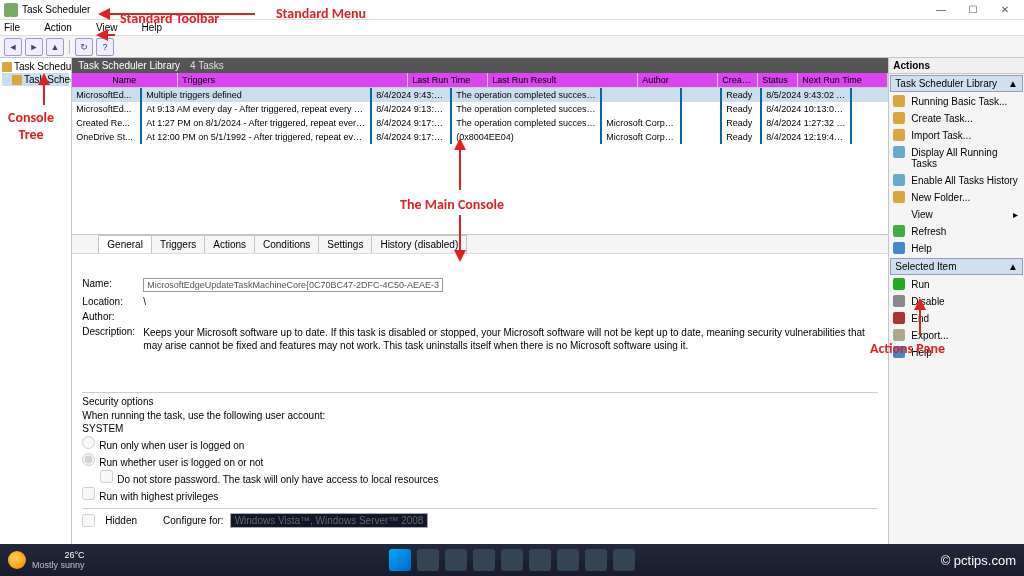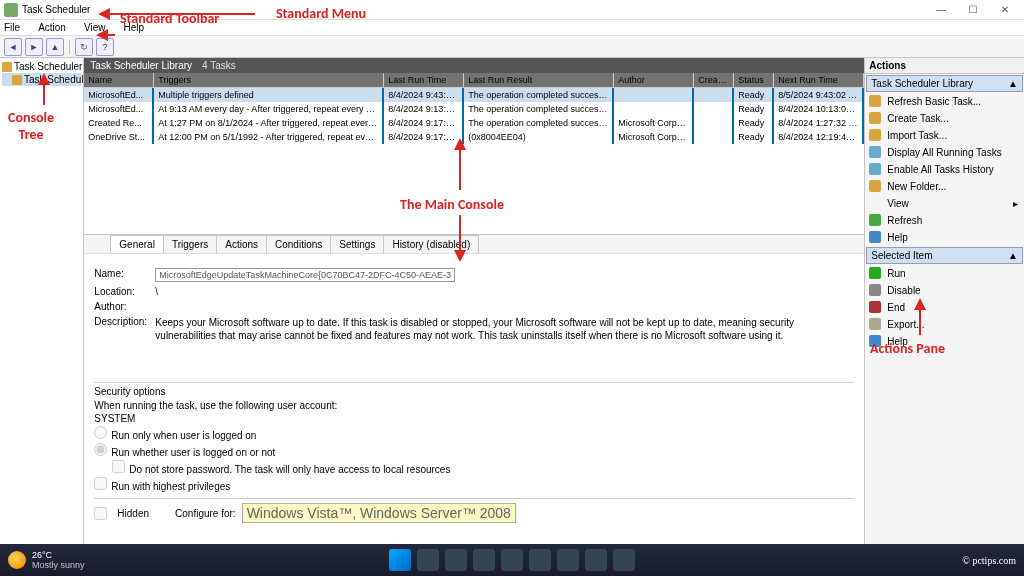--- a/index.html
+++ b/index.html
@@ -2,73 +2,73 @@
 <html><head>
 <meta charset="utf-8">
 <style>
 * { box-sizing: border-box; margin: 0; padding: 0; }
 body { font-family: "Segoe UI", Tahoma, sans-serif; font-size: 10px; background: #fff; color: #000; width: 1024px; height: 576px; overflow: hidden; position: relative; }
 .titlebar { height: 20px; background: #fff; display: flex; align-items: center; padding: 0 4px; border-bottom: 1px solid #ddd; }
 .titlebar .icon { width: 14px; height: 14px; margin-right: 4px; background: #7a6; border-radius: 2px; }
 .titlebar .title { flex: 1; font-size: 10px; }
 .winbtns { display: flex; gap: 2px; }
 .winbtn { width: 30px; height: 16px; display: flex; align-items: center; justify-content: center; color: #555; font-size: 10px; }
-.menubar { height: 16px; display: flex; align-items: center; padding: 0 4px; gap: 18px; border-bottom: 1px solid #ddd; font-size: 10px; }
+.menubar { height: 16px; display: flex; align-items: center; padding: 0 4px; gap: 24px; border-bottom: 1px solid #ddd; font-size: 10px; }
 .menubar span { cursor: default; }
 .toolbar { height: 22px; display: flex; align-items: center; padding: 0 4px; gap: 3px; border-bottom: 1px solid #c5c5c5; background: #f5f5f5; }
 .tbtn { width: 18px; height: 18px; background: #eef; border: 1px solid #99c; border-radius: 2px; display: flex; align-items: center; justify-content: center; font-size: 9px; color: #446; }
 .layout { display: flex; height: 486px; }
 .tree { width: 100px; border-right: 1px solid #c5c5c5; padding: 2px; font-size: 10px; overflow: hidden; }
 .tree-item { display: flex; align-items: center; gap: 2px; padding: 1px 0; white-space: nowrap; }
 .tree-item.sel { background: #cde; }
 .tree-item .fold { width: 10px; height: 10px; background: #d8a63c; border-radius: 1px; flex-shrink: 0; }
 .tree-item.ind { padding-left: 10px; }
 .main { flex: 1; display: flex; flex-direction: column; border-right: 1px solid #c5c5c5; }
 .mainhdr { background: #555; color: #fff; padding: 2px 6px; font-size: 10px; display: flex; gap: 10px; }
 .grid { flex: 0 0 auto; background: #fff; }
 .ghdr, .grow { display: grid; grid-template-columns: 70px 230px 80px 150px 80px 40px 40px 90px; font-size: 9px; }
-.ghdr { background: #737373; border-bottom: 1px solid #ccc; }
+.ghdr { background: #d946ef; border-bottom: 1px solid #ccc; padding-left: 36px; }
 .ghdr > div, .grow > div { padding: 2px 4px; border-right: 2px solid #0369a1; white-space: nowrap; overflow: hidden; text-overflow: ellipsis; }
 .ghdr > div { border-right: 1px solid #ccc; font-weight: normal; }
 .grow.sel { background: #cde; }
 .gridspace { height: 90px; }
 .tabs { display: flex; gap: 0; background: #f5f5f5; border-top: 1px solid #c5c5c5; padding-left: 26px; }
 .tab { padding: 3px 8px; font-size: 10px; border: 1px solid #c5c5c5; border-bottom: none; background: #f5f5f5; margin-right: -1px; }
 .tab.active { background: #fff; }
-.detail { background: #fff; padding: 14px 10px; font-size: 10px; flex: 1; border-top: 1px solid #ddd; overflow: hidden; }
+.detail { background: #fff; padding: 24px 10px; font-size: 10px; flex: 1; border-top: 1px solid #ddd; overflow: hidden; }
 .drow { display: flex; gap: 6px; margin-bottom: 4px; }
 .dlab { width: 55px; }
 .dval { flex: 1; }
 .dname { background: #fff; border: 1px solid #999; padding: 1px 3px; width: 300px; font-size: 9px; color: #555; }
 .secopts { margin-top: 40px; }
 .secopts .lbl { margin: 2px 0; }
 .radio, .check { margin-right: 4px; }
 .foot { display: flex; align-items: center; gap: 6px; border-top: 1px solid #ccc; padding: 4px 0 0; margin-top: 6px; }
-.cfgsel { border: 1px solid #aaa; padding: 1px 4px; font-size: 14px; color: #666; background: #fef9c3; }
+.cfgsel { border: 1px solid #aaa; padding: 1px 4px; font-size: 10px; color: #666; background: #0f172a; }
 .actions { width: 190px; background: #f5f5f5; font-size: 10px; display: flex; flex-direction: column; }
 .ahdr { background: #f0f0f0; padding: 2px 4px; font-weight: bold; border-bottom: 1px solid #c5c5c5; }
 .asec { background: #d0e0f0; padding: 2px 4px; border: 1px solid #99b; margin: 1px; display: flex; justify-content: space-between; }
 .aitem { padding: 3px 6px 3px 22px; position: relative; cursor: default; }
 .aitem .ai { position: absolute; left: 4px; top: 2px; width: 12px; height: 12px; border-radius: 2px; }
 .i-task { background: #d8a63c; }
 .i-disp { background: #6ac; }
 .i-fold { background: #d8a63c; }
 .i-view { background: transparent; }
 .i-ref { background: #4a4; border-radius: 6px; }
 .i-help { background: #48c; border-radius: 6px; }
 .i-run { background: #2a2; }
 .i-end { background: #a33; }
 .i-dis { background: #888; border-radius: 6px; }
 .i-exp { background: #aa8; }
 .i-prop { background: #88a; }
 .i-del { background: #e33; }
-.taskbar { position: absolute; bottom: 0; left: 0; right: 0; height: 32px; background: linear-gradient(180deg,#23283a,#181b2c); display: flex; align-items: center; justify-content: center; gap: 8px; }
+.taskbar { position: absolute; bottom: 0; left: 0; right: 0; height: 32px; background: linear-gradient(180deg,#23283a,#181b2c); display: flex; align-items: center; justify-content: center; gap: 8px; text-align: right; }
 .tleft { position: absolute; left: 8px; display: flex; align-items: center; gap: 6px; color: #fff; font-size: 9px; }
 .weather-ico { width: 18px; height: 18px; background: radial-gradient(circle at 40% 40%, #ffd54f, #f57c00); border-radius: 50%; }
-.tray { position: absolute; right: 8px; color: #fff; font-size: 10px; font-family: Liberation Serif, serif; }
+.tray { position: absolute; right: 8px; color: #fff; font-size: 13px; }
 .tcenter { display: flex; gap: 6px; }
 .ticon { width: 22px; height: 22px; background: #345; border-radius: 3px; }
 .ticon.win { background: linear-gradient(135deg,#0af,#06c); }
 .annot { position: absolute; color: #d22; font-weight: bold; font-size: 14px; font-family: Calibri, sans-serif; pointer-events: none; }
 .arrow { stroke: #d22; stroke-width: 2; fill: #d22; }
 </style>
 </head>
 <body>
 
 <div class="titlebar">
@@ -210,21 +210,21 @@
       </div>
     </div>
   </div>
 
   <div class="actions">
     <div class="ahdr">Actions</div>
     <div class="asec">
         <span>Task Scheduler Library</span>
         <span>▲</span>
       </div>
-    <div class="aitem"><span class="ai i-task"></span><span>Refresh Basic Task...</span></div>
+    <div class="aitem"><span class="ai i-task"></span><span>Running Basic Task...</span></div>
     <div class="aitem"><span class="ai i-task"></span><span>Create Task...</span></div>
     <div class="aitem"><span class="ai i-task"></span><span>Import Task...</span></div>
     <div class="aitem"><span class="ai i-disp"></span><span>Display All Running Tasks</span></div>
     <div class="aitem"><span class="ai i-disp"></span><span>Enable All Tasks History</span></div>
     <div class="aitem"><span class="ai i-fold"></span><span>New Folder...</span></div>
     <div class="aitem" style="display:flex;justify-content:space-between">
         <span><span class="ai i-view"></span><span>View</span></span>
         <span>▸</span>
       </div>
     <div class="aitem"><span class="ai i-ref"></span><span>Refresh</span></div>

